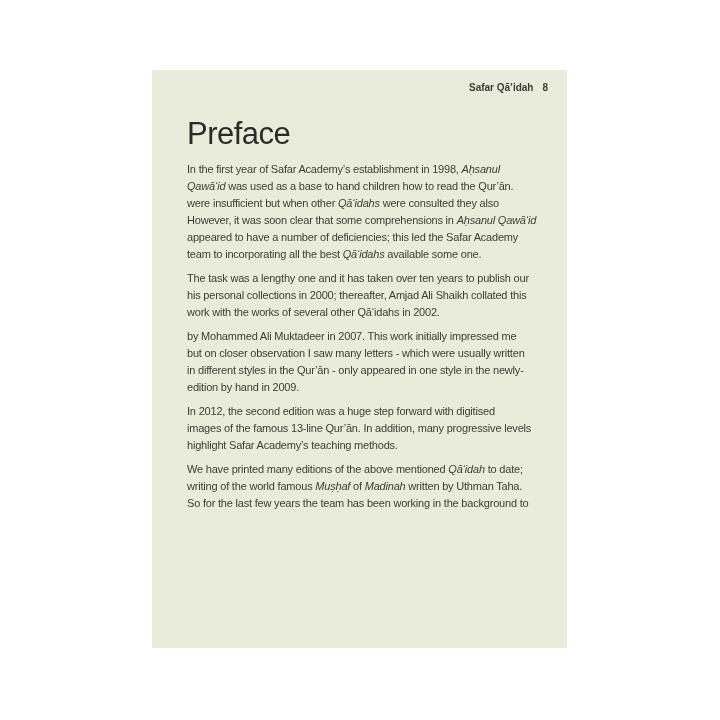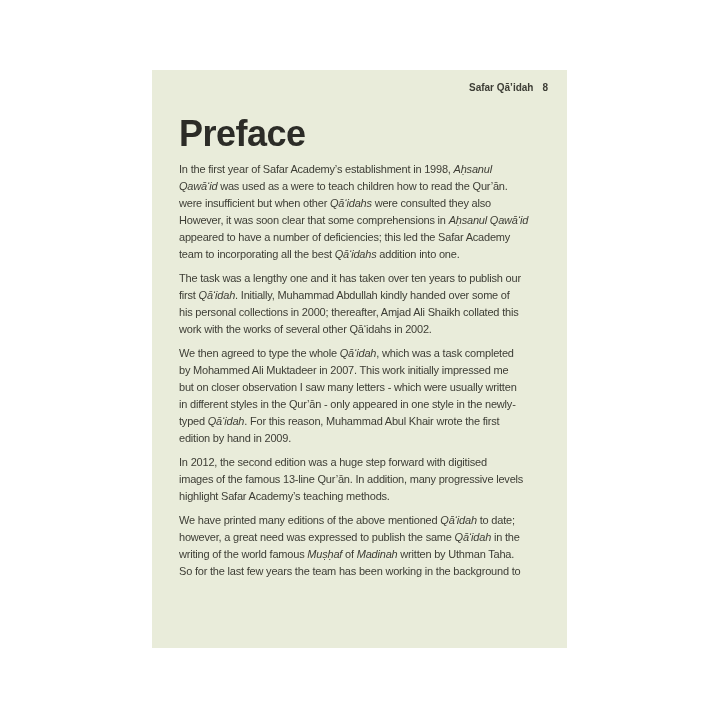--- a/index.html
+++ b/index.html
@@ -12,35 +12,35 @@
     overflow: hidden;
   }
   .page {
     position: absolute;
     left: 152px;
     top: 70px;
     width: 415px;
     height: 578px;
     background: var(--paper-bg, #e9ecda);
     box-sizing: border-box;
-    padding: 12px 19px 0 27px;
+    padding: 12px 19px 0 35px;
   }
   .hdr {
     text-align: right;
     font-size: 10px;
     font-weight: 700;
     color: var(--ink, #3d3d35);
     height: 12px;
     line-height: 12px;
   }
   .hdr .pgnum { margin-left: 9px; }
   .title {
     margin: 22px 0 0 0;
-    font-size: 36px;
-    font-weight: 700;
+    font-size: 31px;
+    font-weight: 400;
     line-height: 36px;
     letter-spacing: -0.5px;
     color: var(--ink-dark, #2c2c27);
   }
   .body-text {
     margin-top: 9px;
     width: 348px;
     font-size: 11px;
     letter-spacing: -0.2px;
     color: var(--ink, #3d3d35);
@@ -58,46 +58,42 @@
 
 <div>
   <div class="page">
     <div class="hdr">
       <span>Safar Qā’idah</span><span class="pgnum">8</span>
     </div>
     <h1 class="title">Preface</h1>
     <div class="body-text">
         <div class="para">
           <div class="line"><span>In the first year of Safar Academy’s establishment in 1998, </span><span class="it">Aḥsanul</span></div>
-          <div class="line"><span class="it">Qawā‘id</span><span> was used as a were to teach children how to read the Qur’ān.</span></div>
+          <div class="line"><span class="it">Qawā‘id</span><span> was used as a base to hand children how to read the Qur’ān.</span></div>
           <div class="line"><span>were insufficient but when other </span><span class="it">Qā‘idahs</span><span> were consulted they also</span></div>
           <div class="line"><span>However, it was soon clear that some comprehensions in </span><span class="it">Aḥsanul Qawā‘id</span></div>
           <div class="line"><span>appeared to have a number of deficiencies; this led the Safar Academy</span></div>
-          <div class="line"><span>team to incorporating all the best </span><span class="it">Qā‘idahs</span><span> addition into one.</span></div>
+          <div class="line"><span>team to incorporating all the best </span><span class="it">Qā‘idahs</span><span> available some one.</span></div>
         </div>
         <div class="para">
           <div class="line"><span>The task was a lengthy one and it has taken over ten years to publish our</span></div>
-          <div class="line"><span>first </span><span class="it">Qā‘idah</span><span>. Initially, Muhammad Abdullah kindly handed over some of</span></div>
           <div class="line"><span>his personal collections in 2000; thereafter, Amjad Ali Shaikh collated this</span></div>
           <div class="line"><span>work with the works of several other Qā‘idahs in 2002.</span></div>
         </div>
         <div class="para">
-          <div class="line"><span>We then agreed to type the whole </span><span class="it">Qā‘idah</span><span>, which was a task completed</span></div>
           <div class="line"><span>by Mohammed Ali Muktadeer in 2007. This work initially impressed me</span></div>
           <div class="line"><span>but on closer observation I saw many letters - which were usually written</span></div>
           <div class="line"><span>in different styles in the Qur’ān - only appeared in one style in the newly-</span></div>
-          <div class="line"><span>typed </span><span class="it">Qā‘idah</span><span>. For this reason, Muhammad Abul Khair wrote the first</span></div>
           <div class="line"><span>edition by hand in 2009.</span></div>
         </div>
         <div class="para">
           <div class="line"><span>In 2012, the second edition was a huge step forward with digitised</span></div>
           <div class="line"><span>images of the famous 13-line Qur’ān. In addition, many progressive levels</span></div>
           <div class="line"><span>highlight Safar Academy’s teaching methods.</span></div>
         </div>
         <div class="para">
           <div class="line"><span>We have printed many editions of the above mentioned </span><span class="it">Qā‘idah</span><span> to date;</span></div>
-          <div class="line"><span>however, a great need was expressed to publish the same </span><span class="it">Qā‘idah</span><span> in the</span></div>
           <div class="line"><span>writing of the world famous </span><span class="it">Muṣḥaf</span><span> of </span><span class="it">Madinah</span><span> written by Uthman Taha.</span></div>
           <div class="line"><span>So for the last few years the team has been working in the background to</span></div>
         </div>
       </div>
   </div>
 </div>
 
 </body></html>

